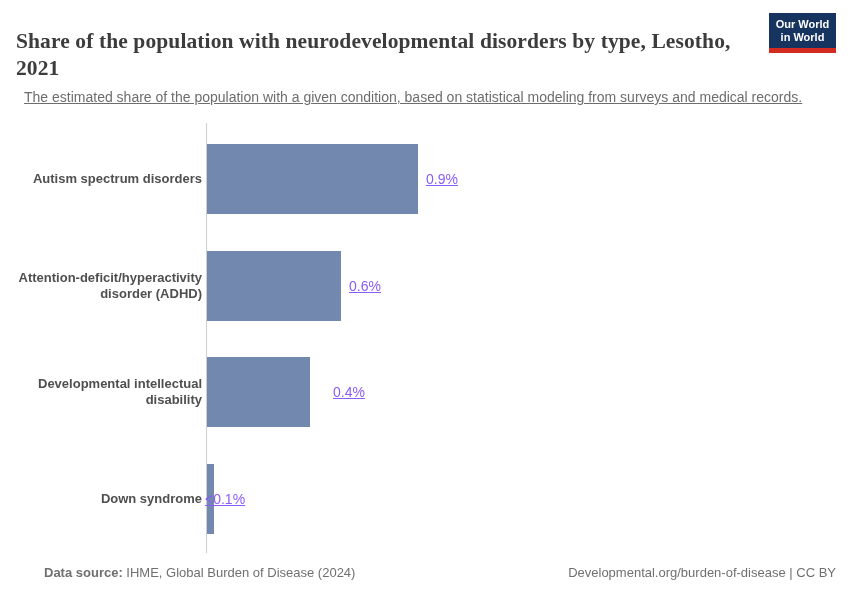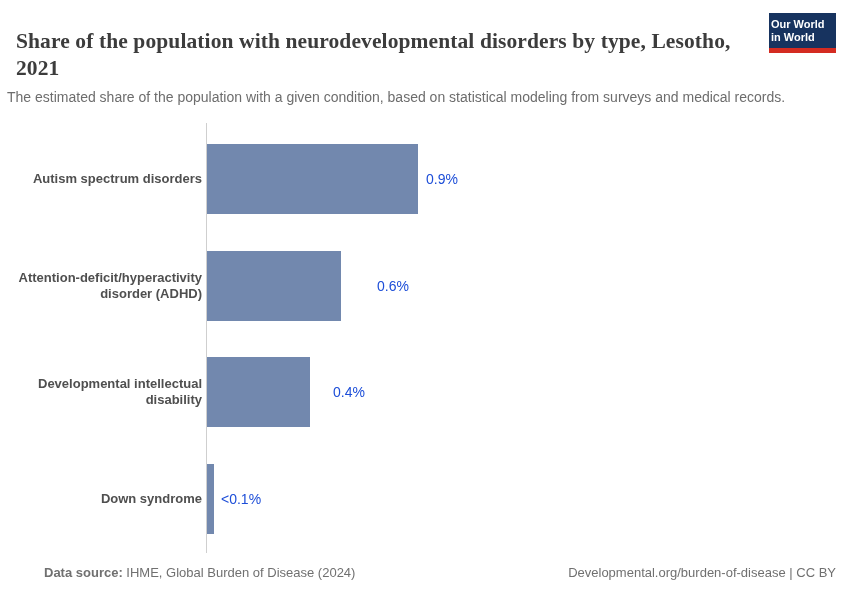--- a/index.html
+++ b/index.html
@@ -6,42 +6,42 @@
   body { width:850px; height:600px; font-family:"Liberation Sans", sans-serif; }
   .page { position:relative; width:850px; height:600px; background:#fff; overflow:hidden; }
 
   
   .title {
     position:absolute; left:16px; top:14px; max-width:740px;
     font-family:"Liberation Serif", serif; font-weight:700;
     font-size:21.5px; line-height:27px; color:#3c3c3c; letter-spacing:0.1px;
   }
   .subtitle {
-    position:absolute; left:7px; top:75px; max-width:780px;
-    font-size:14px; line-height:17.5px; color:#6d6d6d;
+    position:absolute; left:24px; top:75px; max-width:780px;
+    font-size:14px; line-height:17.5px; color:#6d6d6d;text-decoration:underline;
   }
   .owid-logo {
     position:absolute; top:13px; right:14px; width:67px; box-sizing:border-box;
-    color:#ffffff; font-weight:700; font-size:11px; line-height:13px;
+    text-align:center; color:#ffffff; font-weight:700; font-size:11px; line-height:13px;
     padding:5px 2px 4px 2px;
   }
 
   
   .axis-line { position:absolute; left:206px; top:123px; width:1px; height:430px; }
   .bar-row { position:absolute; left:0; width:702px; height:70px; }
   .row-0 { top:144px; } .row-1 { top:251px; } .row-2 { top:357px; } .row-3 { top:464px; }
   .cat-label {
     position:absolute; left:0; top:0; width:202px; height:70px;
     display:flex; align-items:center; justify-content:flex-end;
     text-align:right; font-size:13px; font-weight:700; color:#4f4f4f; line-height:16.5px;
   }
   .bar { position:absolute; left:207px; top:0; height:70px; }
   .val-label {
     position:absolute; top:0; height:70px; display:flex; align-items:center;
-    font-size:14px; color:#1d4ed8;
+    font-size:14px; color:#8b5cf6;text-decoration:underline;
   }
 
   
   .footer {
     position:absolute; left:16px; right:14px; top:565px;
     display:flex; justify-content:space-between; align-items:baseline;
     font-size:13px; color:#707070;
   }
   .footer .ds-label { font-weight:700;padding-left:28px; }
 </style>
@@ -63,33 +63,33 @@
 
   <div class="bar-row row-0">
     <div class="cat-label">Autism spectrum disorders</div>
     <div class="bar" style="width: 211px; background: rgb(114, 136, 174);"></div>
     <div class="val-label" style="left: 426px;">0.9%</div>
   </div>
 
   <div class="bar-row row-1">
     <div class="cat-label">Attention-deficit/hyperactivity disorder (ADHD)</div>
     <div class="bar" style="width: 134px; background: rgb(114, 136, 174);"></div>
-    <div class="val-label" style="left: 349px; margin-left: 28px;">0.6%</div>
+    <div class="val-label" style="left: 349px;">0.6%</div>
   </div>
 
   <div class="bar-row row-2">
     <div class="cat-label">Developmental intellectual disability</div>
     <div class="bar" style="width: 103px; background: rgb(114, 136, 174);"></div>
     <div class="val-label" style="left: 318px; margin-left: 15px;">0.4%</div>
   </div>
 
   <div class="bar-row row-3">
     <div class="cat-label">Down syndrome</div>
     <div class="bar" style="width: 7px; background: rgb(114, 136, 174);"></div>
-    <div class="val-label" style="left: 221px; text-align: center;">&lt;0.1%</div>
+    <div class="val-label" style="left: 205px; text-align: center;">&lt;0.1%</div>
   </div>
 
   <div class="footer">
     <div>
       <span class="ds-label">Data source:</span><span> IHME, Global Burden of Disease (2024)</span>
     </div>
     <div>Developmental.org/burden-of-disease | CC BY</div>
   </div>
 
 </div>

